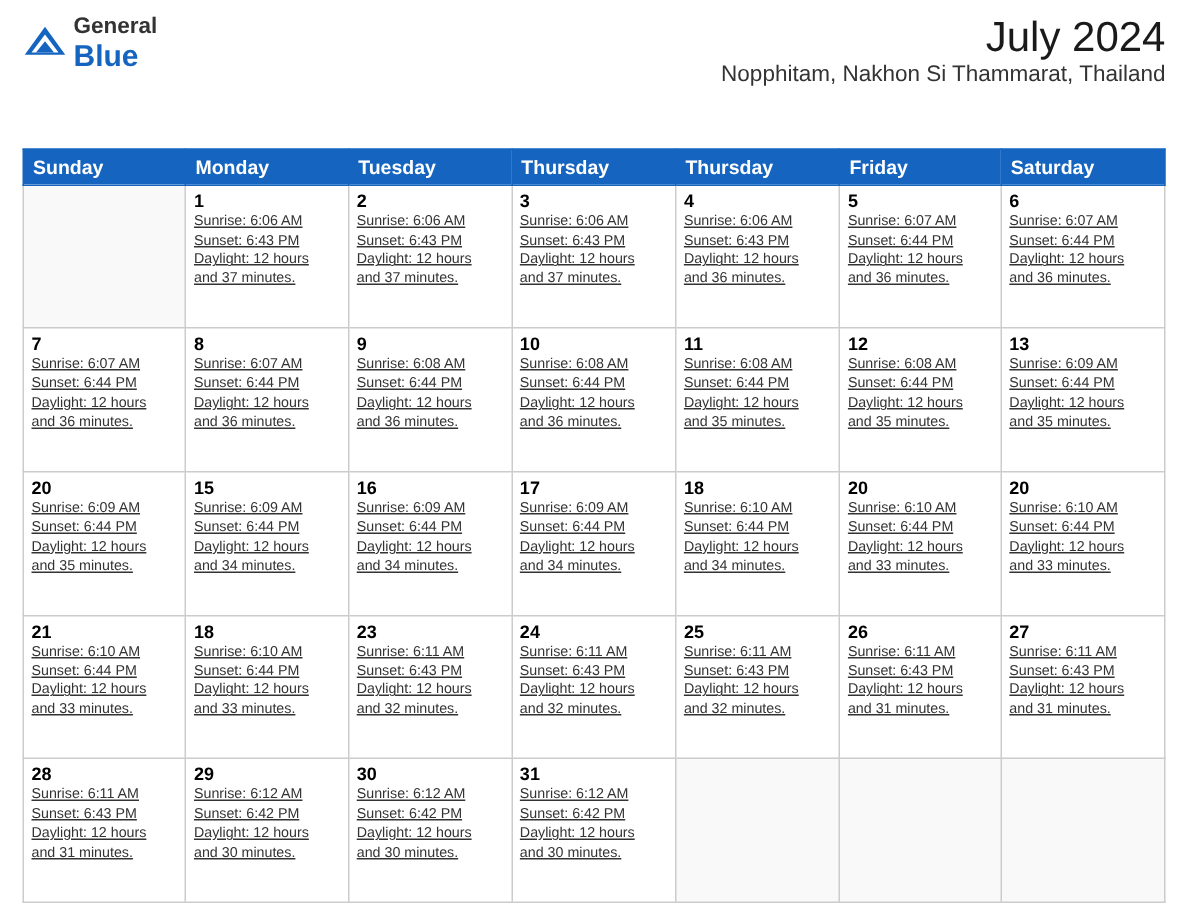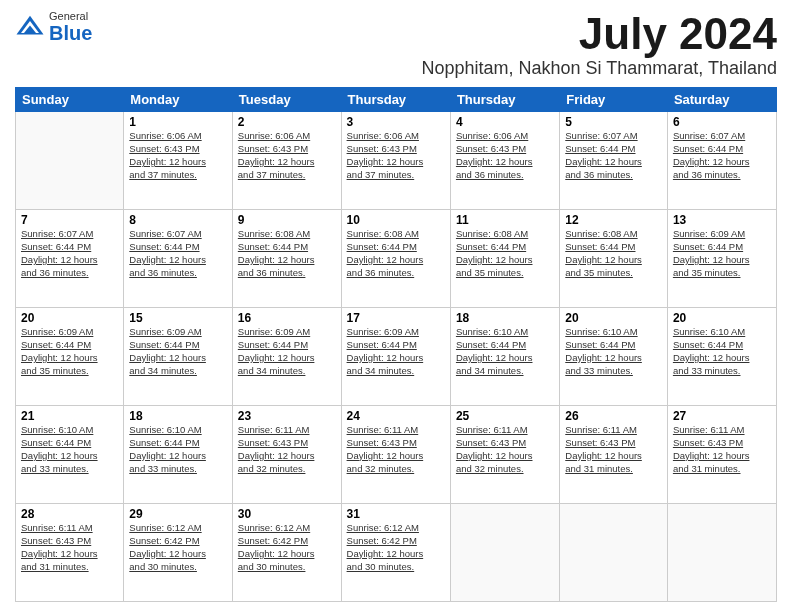--- a/index.html
+++ b/index.html
@@ -27,52 +27,53 @@
       display: flex;
       align-items: center;
       gap: 4px;
     }
     .logo-text {
       display: flex;
       flex-direction: column;
       line-height: 1.1;
     }
     .logo-general {
-      font-size: 11px;
-      font-weight: normal;
+      font-size: 15px;
+      font-weight: bold;
       color: #333;
     }
     .logo-blue {
       font-size: 20px;
       font-weight: bold;
       color: #1565c0;
     }
     .logo-icon {
       width: 30px;
       height: 30px;
     }
     .title-block {
       text-align: right;
     }
     .main-title {
-      font-size: 44px;
-      font-weight: bold;
+      font-size: 28px;
+      font-weight: normal;
       color: #1a1a1a;
       line-height: 1.1;
       text-align: right;
     }
     .subtitle {
-      font-size: 18px;
+      font-size: 15px;
       color: #333;
       font-weight: normal;
     }
     .calendar {
       width: 100%;
       border-collapse: collapse;
       flex: 1;
+      margin-top: 33px;
     }
     .calendar thead th {
       background-color: #1565c0;
       color: #fff;
       text-align: left;
       padding: 4px 6px;
       font-size: 13px;
       font-weight: bold;
       border: 1px solid #1565c0;
     }

